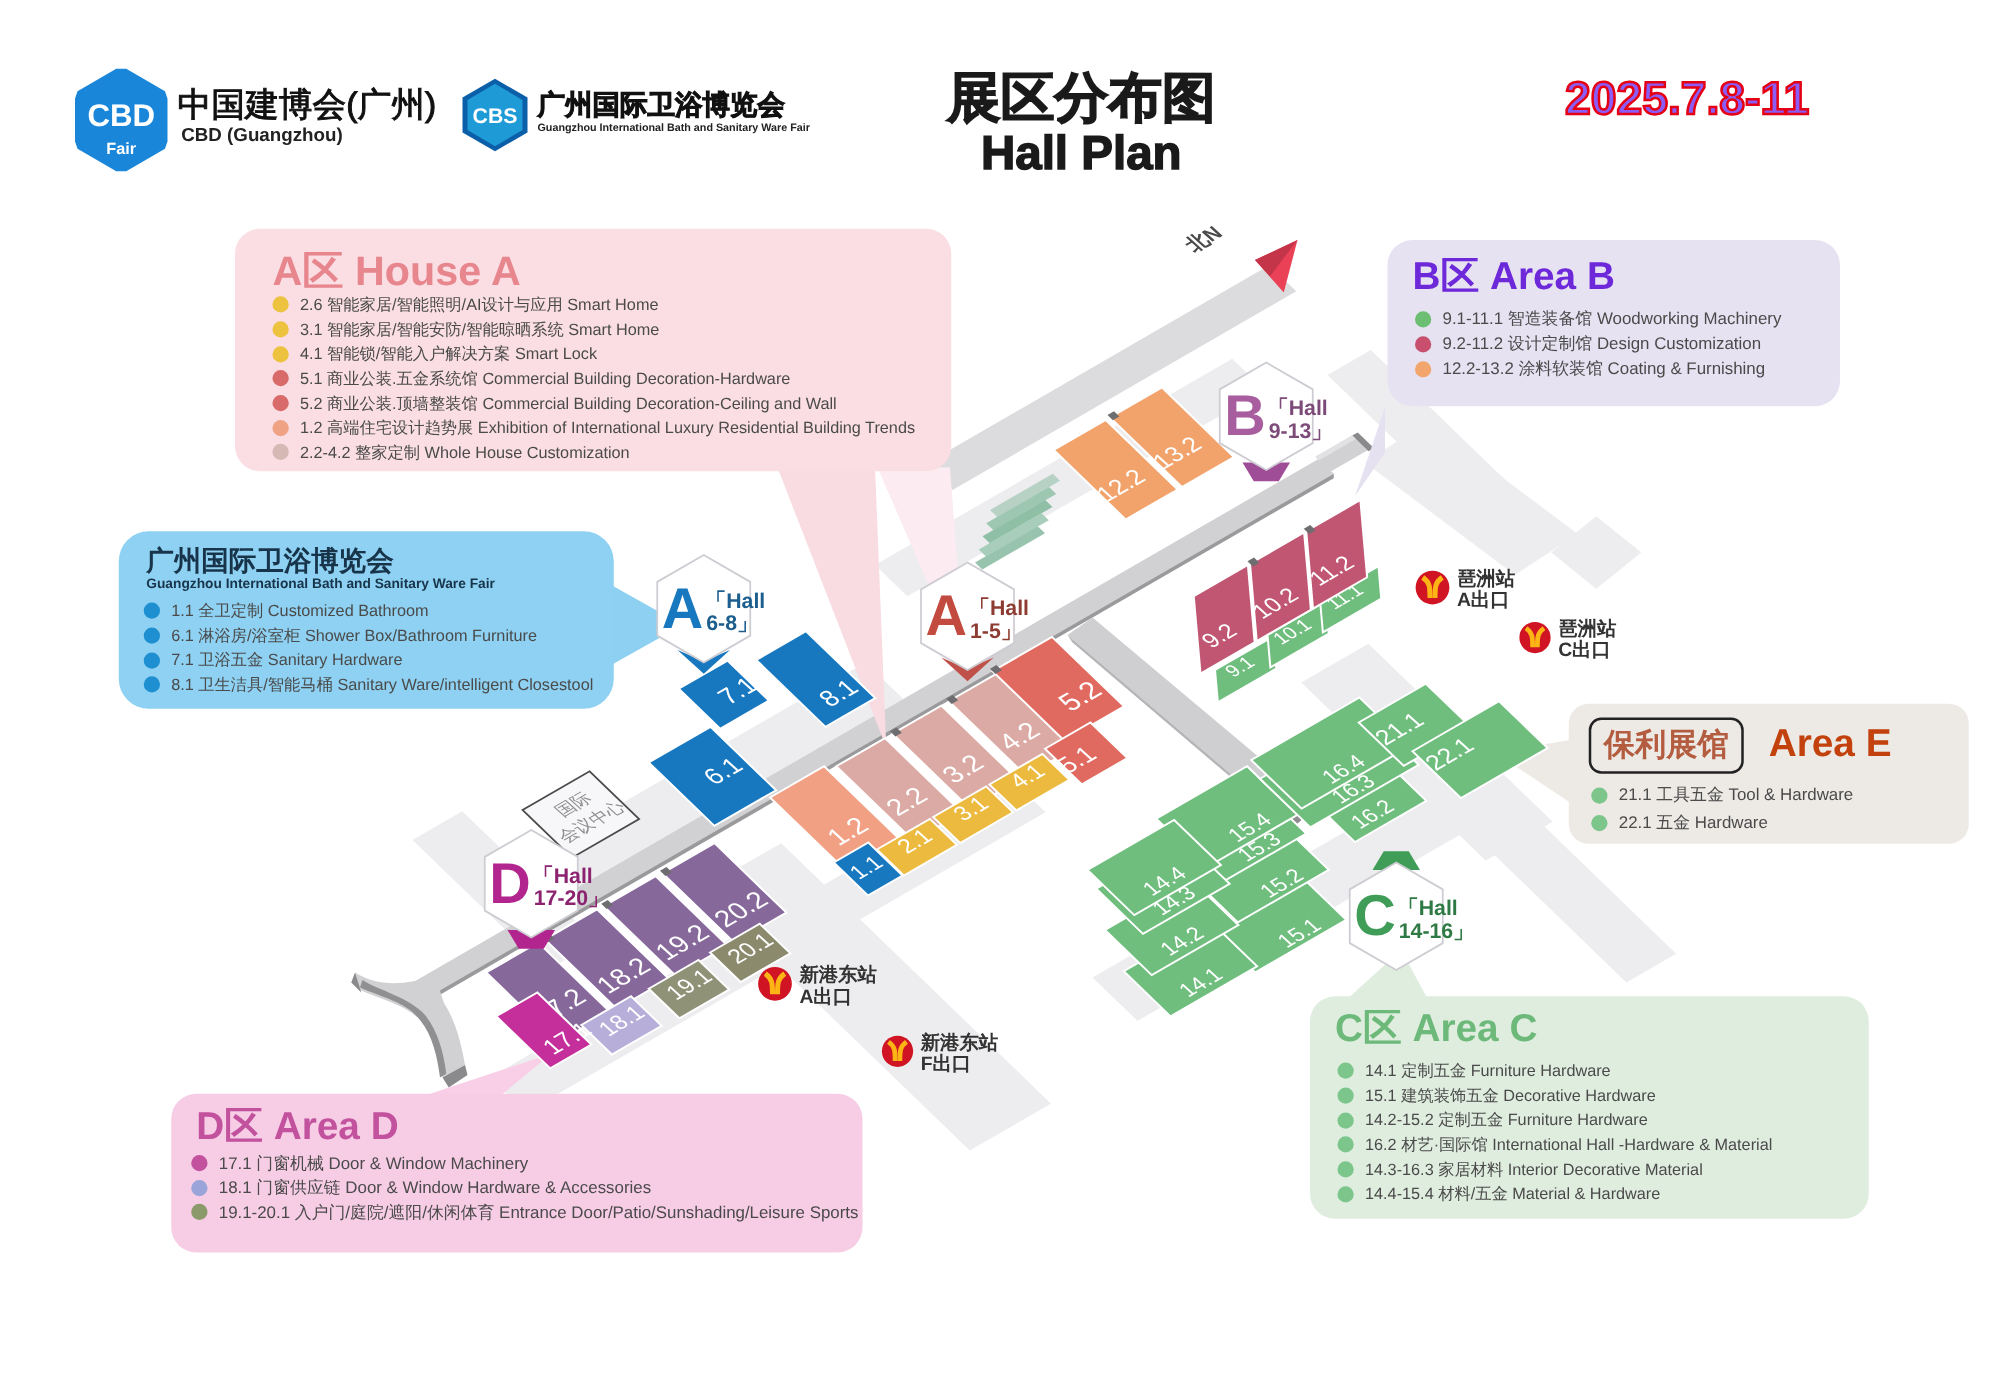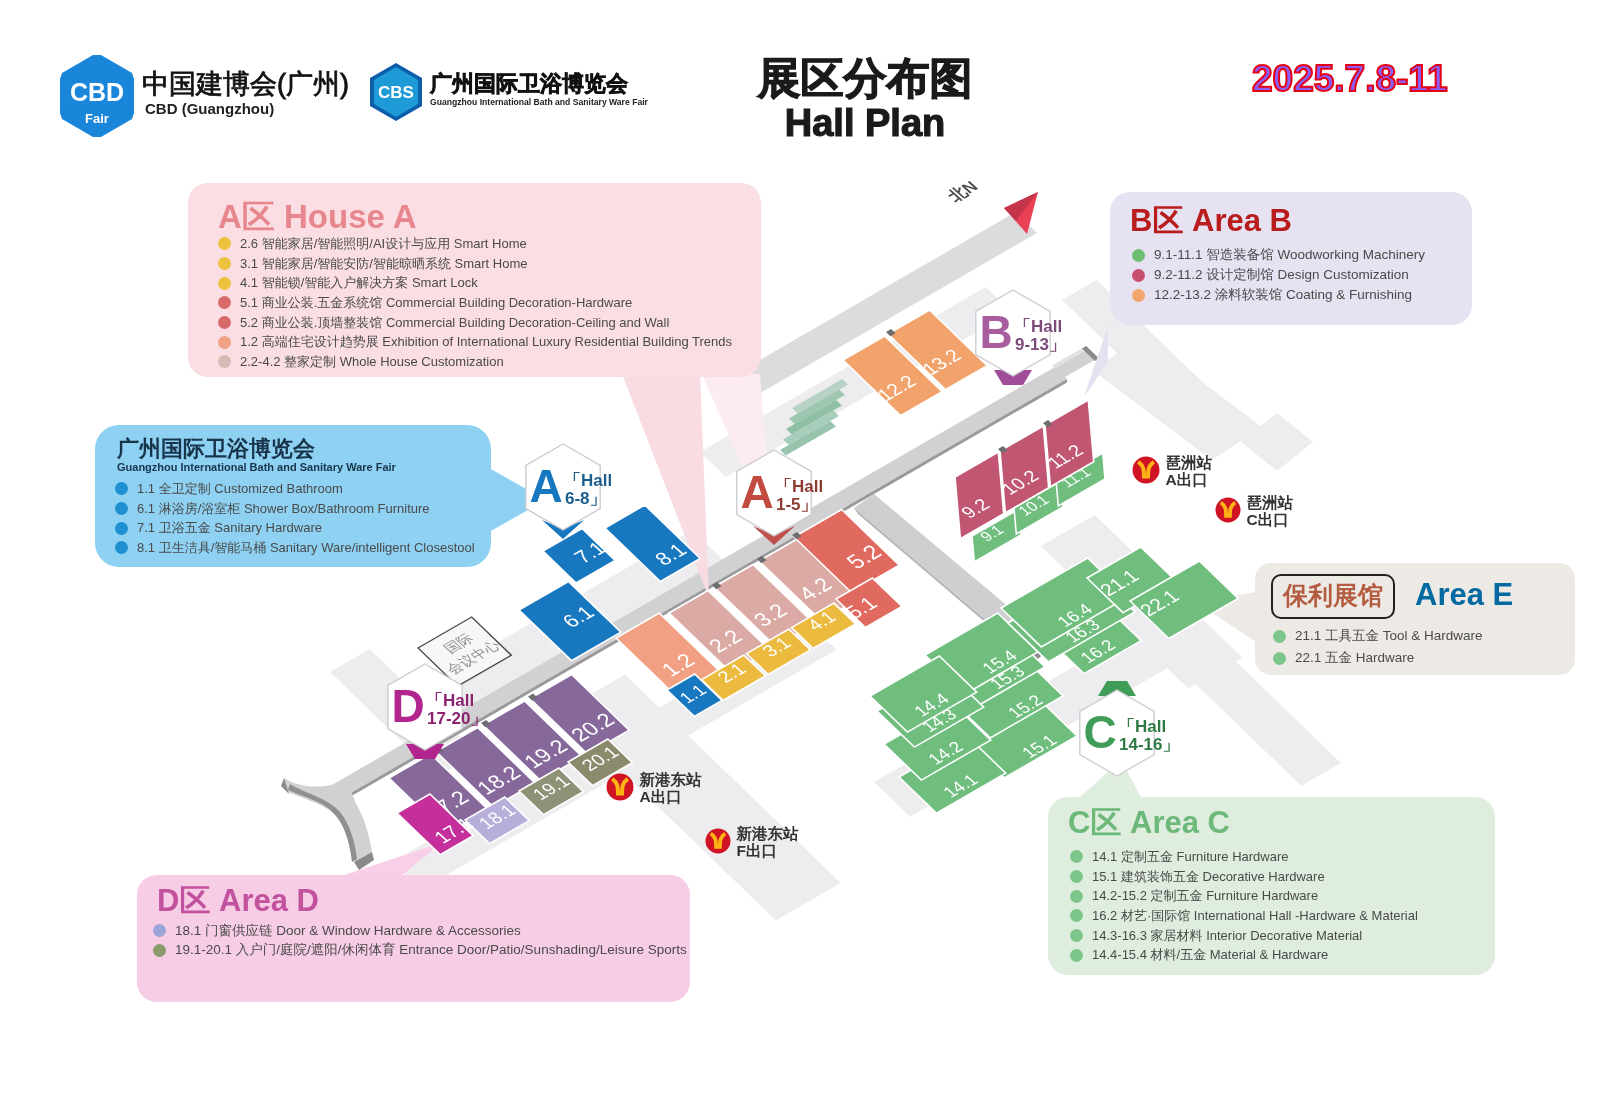--- a/index.html
+++ b/index.html
@@ -369,40 +369,40 @@
         <span>7.1 卫浴五金 Sanitary Hardware</span>
       </div>
 <div class="it" style="font-size:13px;height:19.7px">
         <span class="dot" style="background:#1e8fd0"></span>
         <span>8.1 卫生洁具/智能马桶 Sanitary Ware/intelligent Closestool</span>
       </div>
     </div>
 </div>
 
 <div class="box" style="left:1110px;top:192px;width:362px;height:133px;background:#e6e2f2">
- <div class="title" style="left:20px;top:8px;font-size:31px;color:#b91c1c">B区 Area B</div>
+ <div class="title" style="left:20px;top:8px;font-size:31px;color:#6d28d9">B区 Area B</div>
  <div style="position:absolute;left:22px;top:53px">
       <div class="it" style="font-size:13.5px;height:20px">
         <span class="dot" style="background:#6cbe73"></span>
         <span>9.1-11.1 智造装备馆 Woodworking Machinery</span>
       </div>
 <div class="it" style="font-size:13.5px;height:20px">
         <span class="dot" style="background:#c8506e"></span>
         <span>9.2-11.2 设计定制馆 Design Customization</span>
       </div>
 <div class="it" style="font-size:13.5px;height:20px">
         <span class="dot" style="background:#f2a66e"></span>
         <span>12.2-13.2 涂料软装馆 Coating &amp; Furnishing</span>
       </div>
     </div>
 </div>
 
 <div class="box" style="left:1255px;top:563px;width:320px;height:112px;background:#edeae6;border-radius:16px">
  <div style="position:absolute;left:16px;top:11px;border:2.5px solid #222;border-radius:10px;padding:3px 10px 5px;font-size:25px;font-weight:bold;color:#b35c3f">保利展馆</div>
- <div class="title" style="left:160px;top:14px;font-size:31px;color:#0369a1">Area E</div>
+ <div class="title" style="left:160px;top:14px;font-size:31px;color:#c2410c">Area E</div>
  <div style="position:absolute;left:18px;top:62px">
       <div class="it" style="font-size:13.5px;height:22px">
         <span class="dot" style="background:#7cc68c"></span>
         <span>21.1 工具五金 Tool &amp; Hardware</span>
       </div>
 <div class="it" style="font-size:13.5px;height:22px">
         <span class="dot" style="background:#7cc68c"></span>
         <span>22.1 五金 Hardware</span>
       </div>
     </div>
@@ -434,20 +434,24 @@
 <div class="it" style="font-size:13px;height:19.7px">
         <span class="dot" style="background:#7cc68c"></span>
         <span>14.4-15.4 材料/五金 Material &amp; Hardware</span>
       </div>
     </div>
 </div>
 
 <div class="box" style="left:137px;top:875px;width:553px;height:127px;background:#f7cde6">
  <div class="title" style="left:20px;top:5px;font-size:31px;color:#c2519e">D区 Area D</div>
  <div style="position:absolute;left:16px;top:46px">
+      <div class="it" style="font-size:13.5px;height:19.6px">
+        <span class="dot" style="background:#c2519e"></span>
+        <span>17.1 门窗机械  Door &amp; Window Machinery</span>
+      </div>
 <div class="it" style="font-size:13.5px;height:19.6px">
         <span class="dot" style="background:#9aa4d8"></span>
         <span>18.1 门窗供应链  Door &amp; Window Hardware &amp; Accessories</span>
       </div>
 <div class="it" style="font-size:13.5px;height:19.6px">
         <span class="dot" style="background:#8a9a6a"></span>
         <span>19.1-20.1 入户门/庭院/遮阳/休闲体育 Entrance Door/Patio/Sunshading/Leisure Sports</span>
       </div>
     </div>
 </div>

